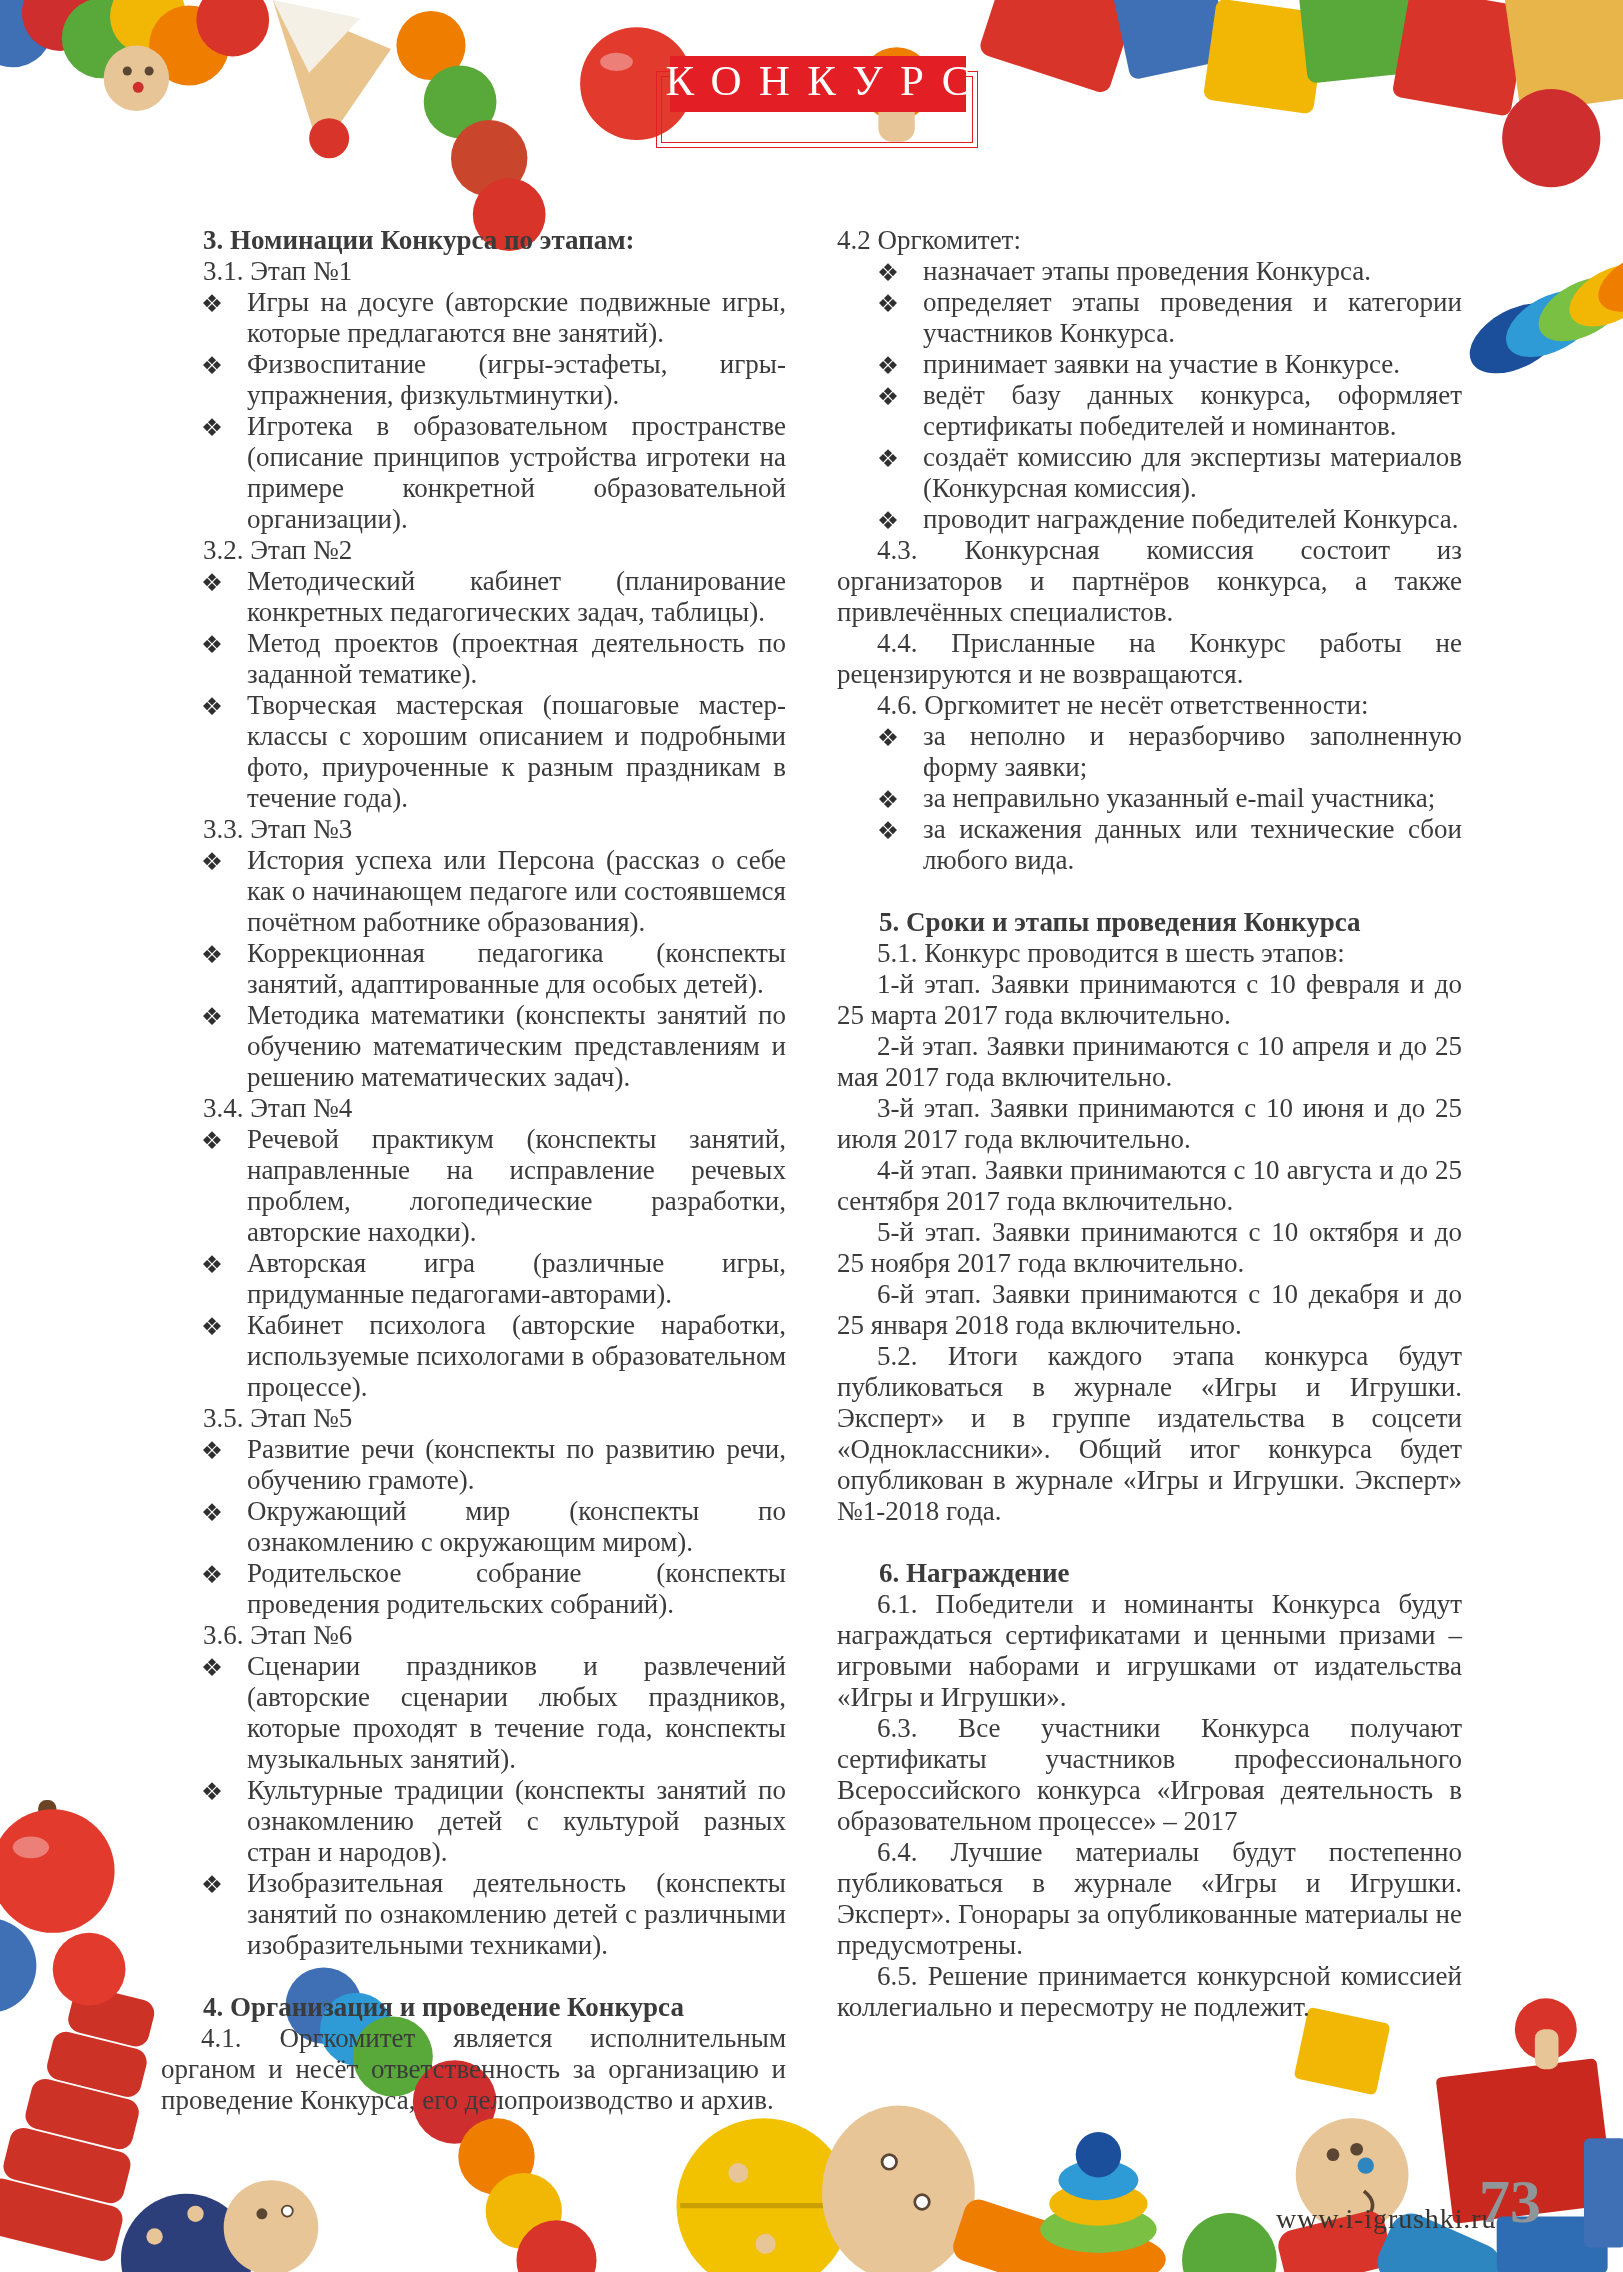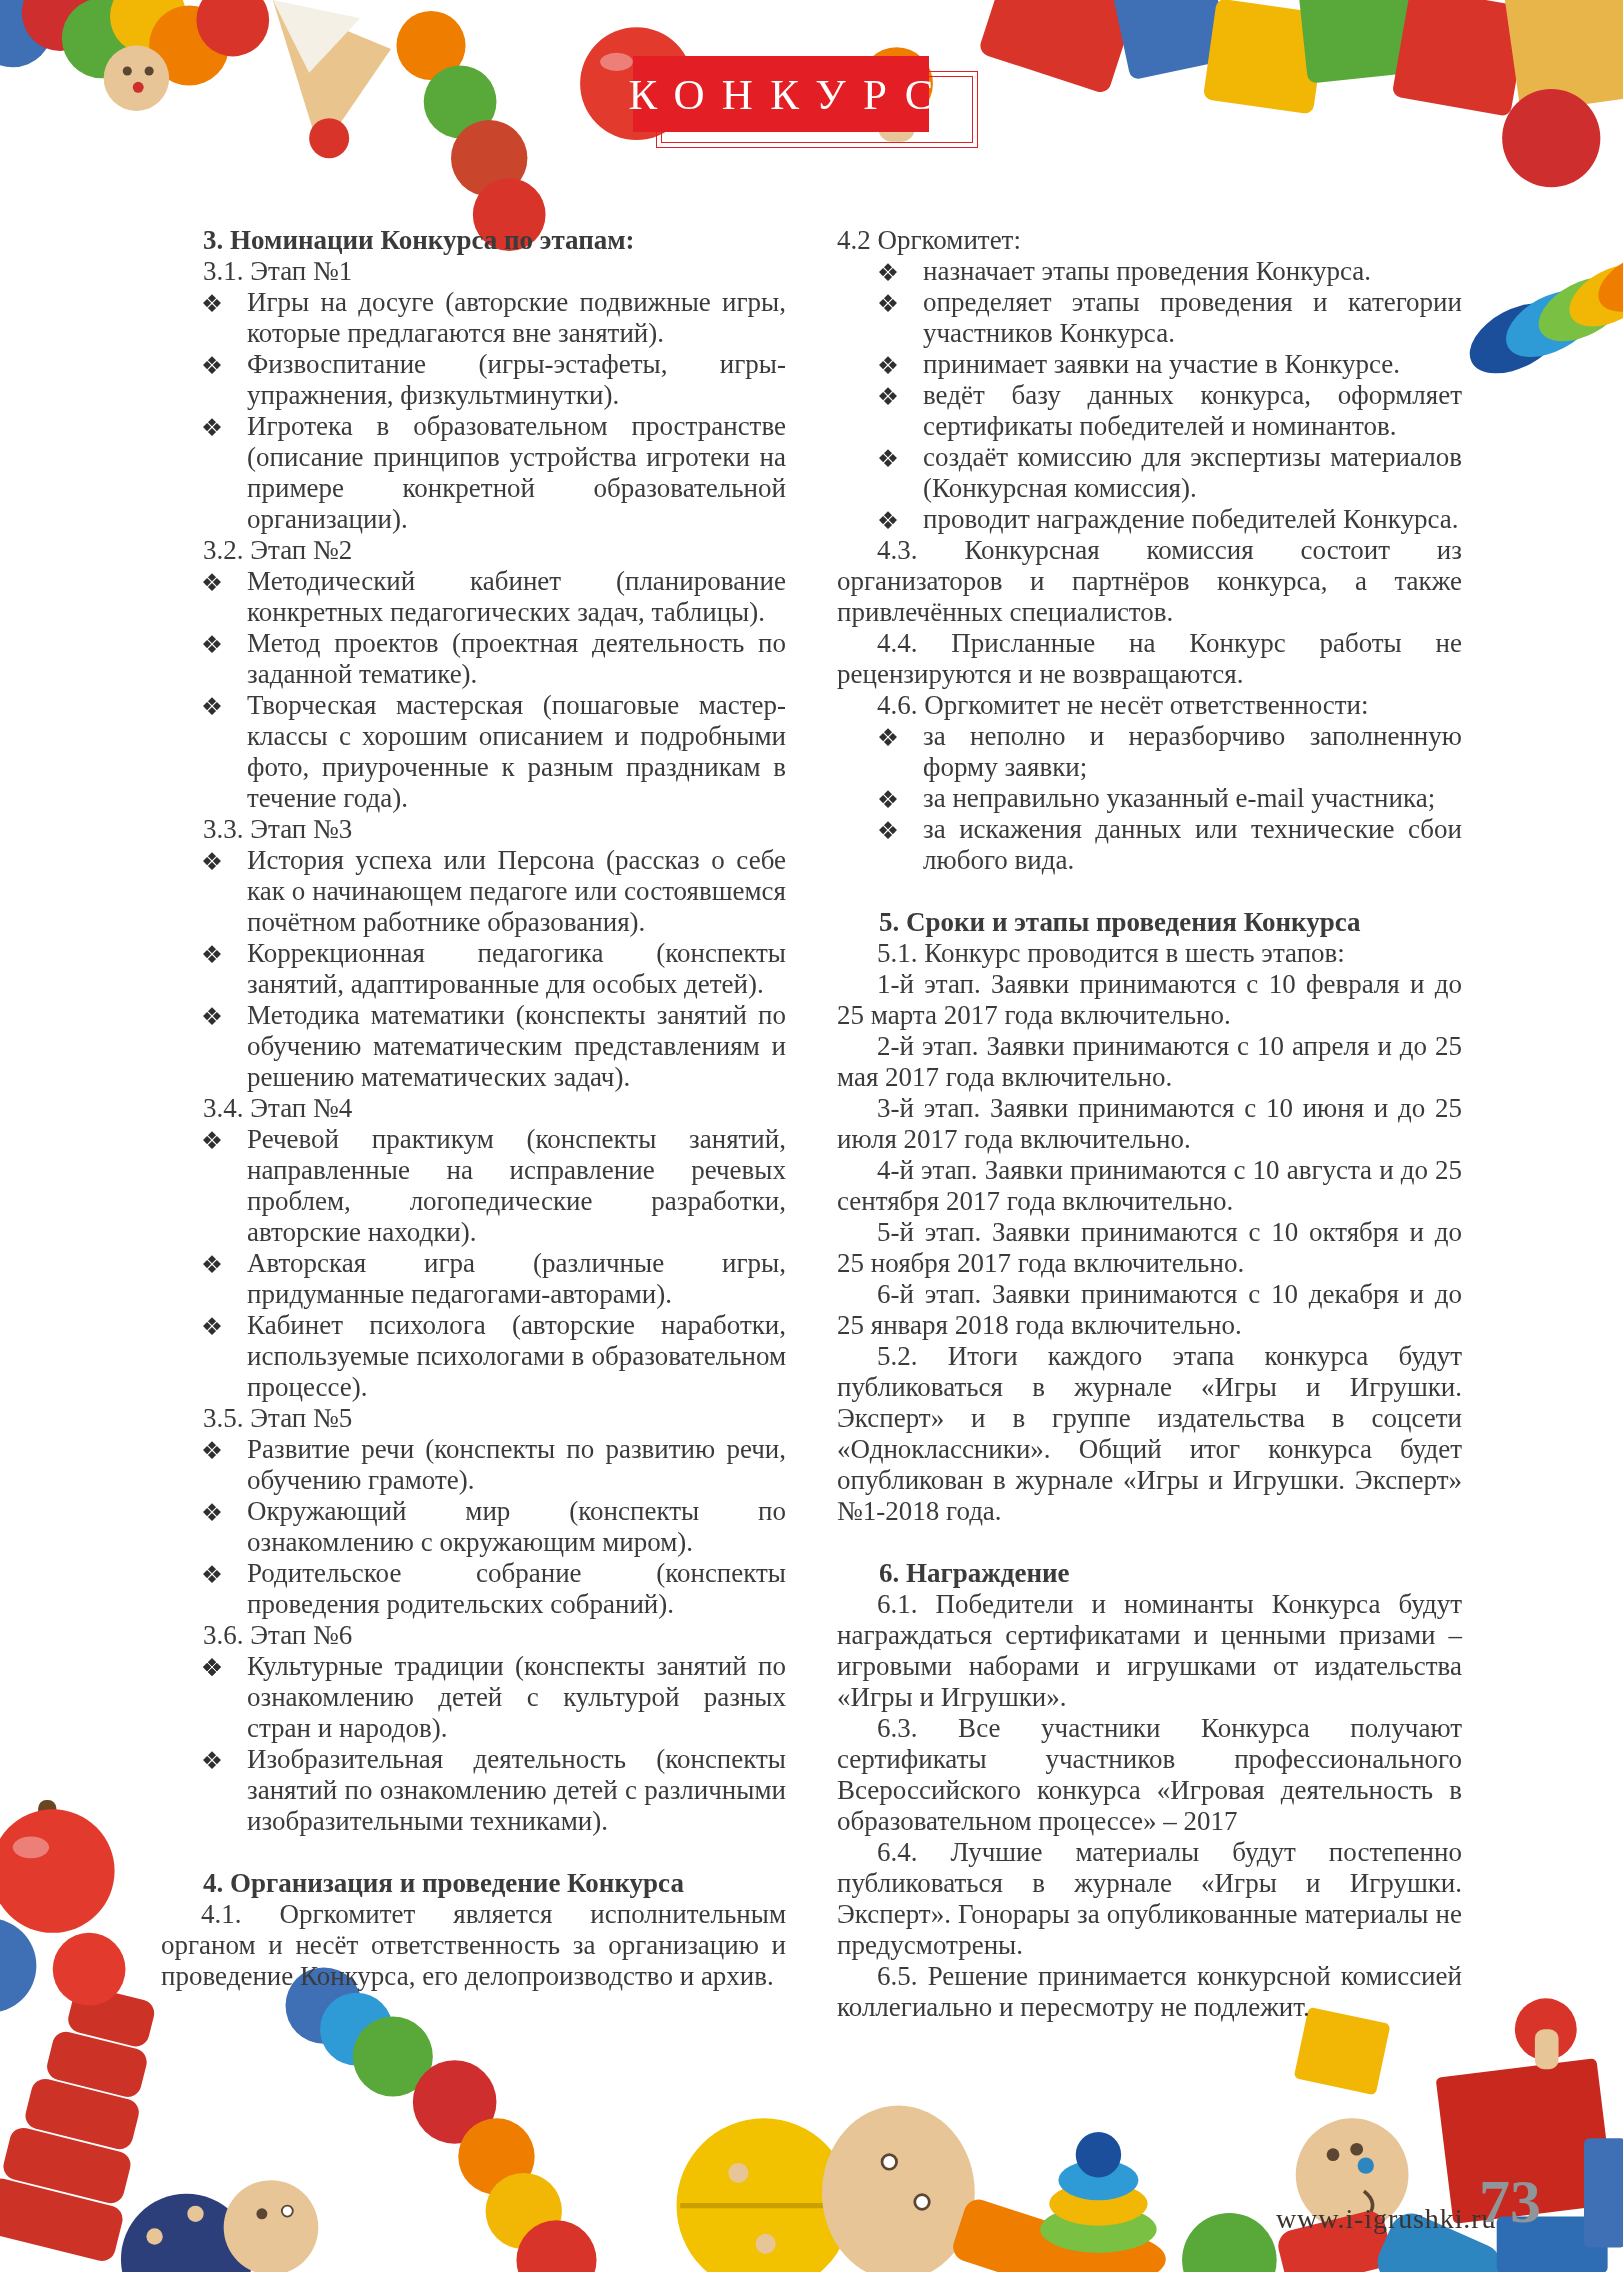--- a/index.html
+++ b/index.html
@@ -14,22 +14,22 @@
   
   .title-frame{
     position:absolute;left:656px;top:71px;width:320px;height:75px;
     border:1.8px solid #e31e24;z-index:3;
   }
   .title-frame-inner{
     position:absolute;left:3.6px;top:3.6px;right:3.6px;bottom:3.6px;
     border:0.9px solid #e31e24;
   }
   .title-box{
-    position:absolute;left:633px;top:56px;width:296px;height:76px;
-    background:#e31e24;z-index:4;display:flex;align-items:center;justify-content:center;
+    position:absolute;left:670px;top:56px;width:296px;height:56px;
+    background:#e31e24;z-index:4;display:flex;align-items:flex-start;justify-content:center;
   }
   .title-box span{
     color:#ffffff;font-size:43px;letter-spacing:17.3px;text-indent:17.3px;
     font-family:"Liberation Serif","DejaVu Serif",serif;
   }
 
   
   .col{
     position:absolute;top:225px;width:625px;
     font-size:27px;line-height:31px;text-align:justify;z-index:2;
@@ -127,21 +127,21 @@
     <div class="blk bullet"><span class="marker">❖</span><span>Методика математики (конспекты занятий по обучению математическим представлениям и решению математических задач).</span></div>
     <div class="blk sub">3.4. Этап №4</div>
     <div class="blk bullet"><span class="marker">❖</span><span>Речевой практикум (конспекты занятий, направленные на исправление речевых проблем, логопедические разработки, авторские находки).</span></div>
     <div class="blk bullet"><span class="marker">❖</span><span>Авторская игра (различные игры, придуманные педагогами-авторами).</span></div>
     <div class="blk bullet"><span class="marker">❖</span><span>Кабинет психолога (авторские наработки, используемые психологами в образовательном процессе).</span></div>
     <div class="blk sub">3.5. Этап №5</div>
     <div class="blk bullet"><span class="marker">❖</span><span>Развитие речи (конспекты по развитию речи, обучению грамоте).</span></div>
     <div class="blk bullet"><span class="marker">❖</span><span>Окружающий мир (конспекты по ознакомлению с окружающим миром).</span></div>
     <div class="blk bullet"><span class="marker">❖</span><span>Родительское собрание (конспекты проведения родительских собраний).</span></div>
     <div class="blk sub">3.6. Этап №6</div>
-    <div class="blk bullet"><span class="marker">❖</span></div>
+    <div class="blk bullet"><span class="marker">❖</span><span>Сценарии праздников и развлечений (авторские сценарии любых праздников, которые проходят в течение года, конспекты музыкальных занятий).</span></div>
     <div class="blk bullet"><span class="marker">❖</span><span>Культурные традиции (конспекты занятий по ознакомлению детей с культурой разных стран и народов).</span></div>
     <div class="blk bullet"><span class="marker">❖</span><span>Изобразительная деятельность (конспекты занятий по ознакомлению детей с различными изобразительными техниками).</span></div>
     <div class="blk heading spaced">4. Организация и проведение Конкурса</div>
     <div class="blk para">4.1. Оргкомитет является исполнительным органом и несёт ответственность за организацию и проведение Конкурса, его делопроизводство и архив.</div>
   </div>
 <div id="col-right" class="col">
     <div class="blk plain">4.2 Оргкомитет:</div>
     <div class="blk bullet"><span class="marker">❖</span><span>назначает этапы проведения Конкурса.</span></div>
     <div class="blk bullet"><span class="marker">❖</span><span>определяет этапы проведения и категории участников Конкурса.</span></div>
     <div class="blk bullet"><span class="marker">❖</span><span>принимает заявки на участие в Конкурсе.</span></div>

